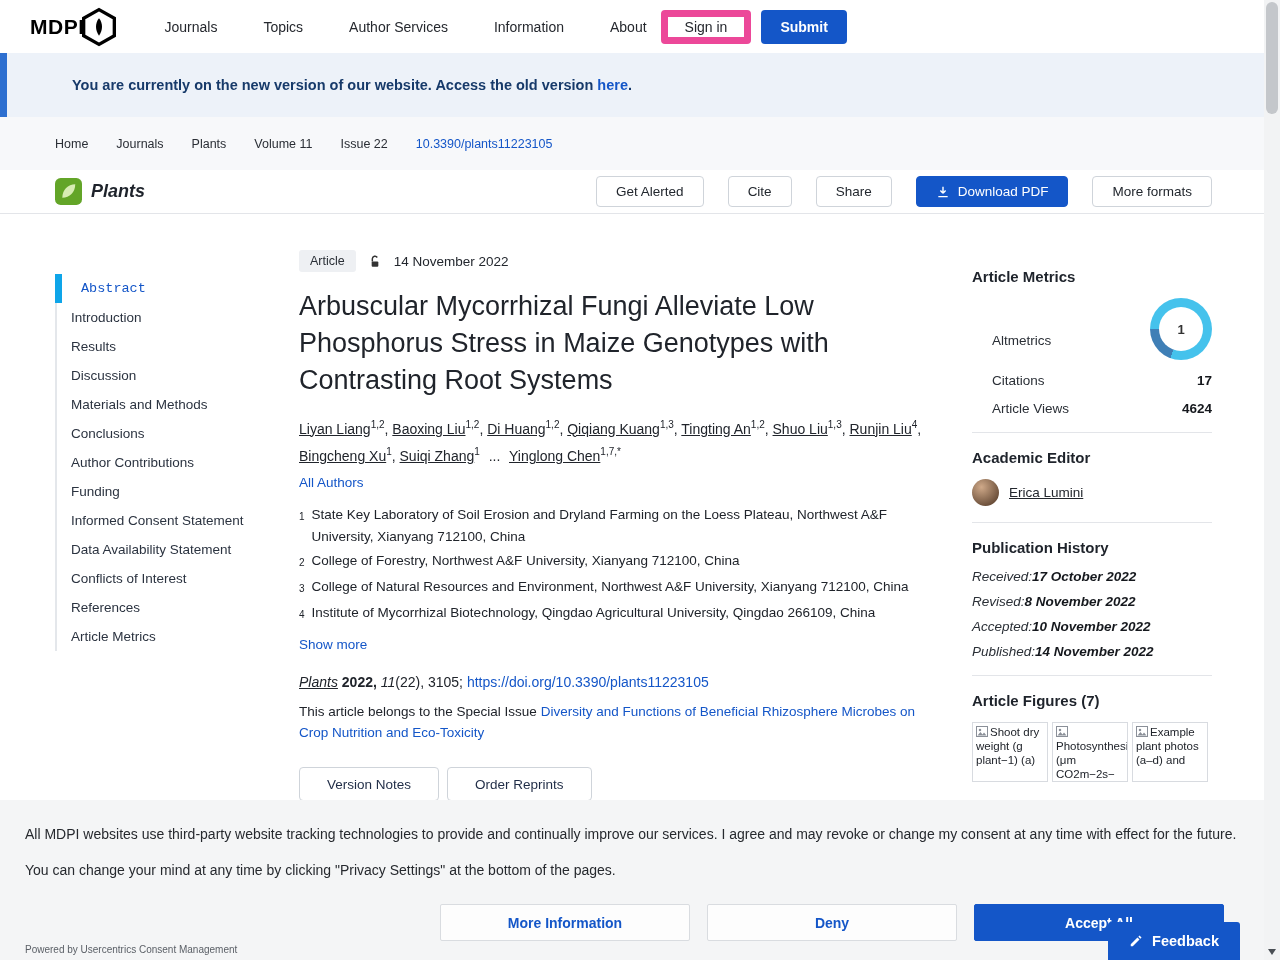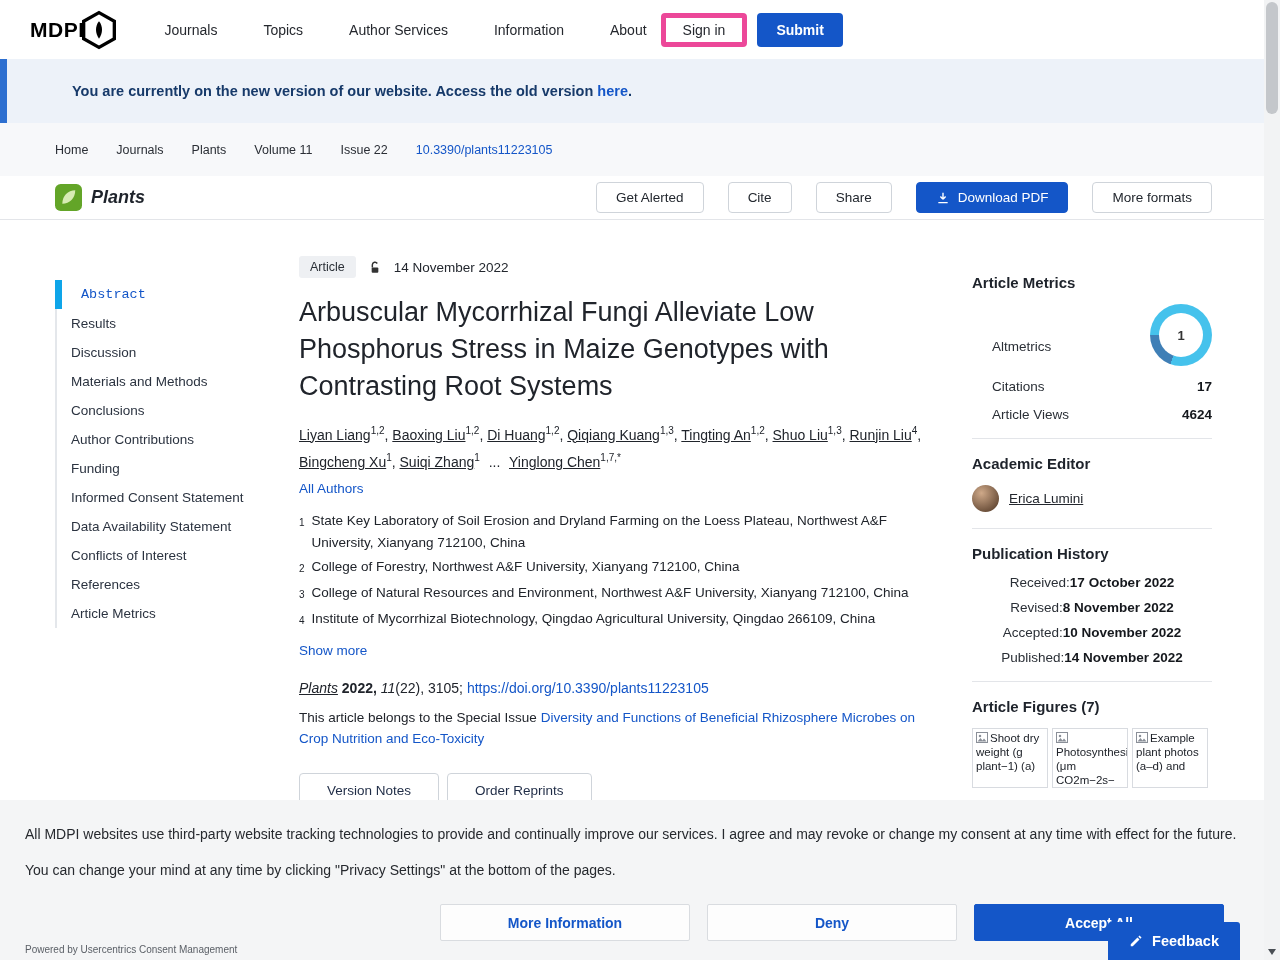--- a/index.html
+++ b/index.html
@@ -5,30 +5,30 @@
   * { box-sizing: border-box; margin: 0; padding: 0; }
   html,body { width:1280px; height:960px; }
   body {
     font-family: "Liberation Sans", sans-serif;
     background:#fff; color:#20242b; position:relative; overflow:hidden;
   }
   button { font-family: inherit; cursor:pointer; }
   a { cursor:pointer; }
 
   
-  .topbar { height:59px; display:flex; align-items:center; padding:0 26px 0 30px; background:#fff; }
+  .topbar { height:53px; display:flex; align-items:center; padding:0 26px 0 30px; background:#fff; }
   .logo { display:flex; align-items:center; }
   .logo-text { font-weight:800; font-size:21px; letter-spacing:.5px; color:#000; }
   .logo svg { margin-left:-6px; }
   .topnav { display:flex; gap:46px; margin-left:46px; font-size:14px; color:#25282e; }
   .topnav span { cursor:pointer; }
   .search { margin-left:auto; width:302px; height:34px; background:#edf0f4; border-radius:4px; display:flex; align-items:center; overflow:hidden; }
   .search input { flex:1; border:0; background:transparent; padding:0 12px; font-size:13.5px; color:#333; outline:none; font-family:inherit; }
   .search-btn { width:36px; height:100%; background:#dde6f4; display:flex; align-items:center; justify-content:center; border:0; }
-  .signin { margin-left:14px; height:34px; padding:0 17px; background:#fff; border:5px solid #ec4899; border-radius:4px; font-size:14px; color:#25282e; }
+  .signin { margin-left:14px; height:34px; padding:0 17px; background:#fff; border:7px solid #ec4899; border-radius:4px; font-size:14px; color:#25282e; }
   .submit { margin-left:10px; height:34px; padding:0 19px; background:#1456c8; border:0; border-radius:4px; font-size:14px; color:#fff; font-weight:600; }
 
   
   .notice { height:64px; background:#edf2f9; display:flex; align-items:center; position:relative; }
   .notice-accent { position:absolute; left:0; top:0; bottom:0; width:7px; background:#2d6fd0; }
   .notice p { margin-left:72px; font-size:14.5px; font-weight:700; color:#173a6a; }
   .notice a { color:#1456c8; }
 
   
   .crumbs { height:53px; background:#f7f8fa; display:flex; align-items:center; gap:28px; padding-left:55px; font-size:12.5px; color:#2a2e35; }
@@ -81,21 +81,21 @@
   .donut { width:62px; height:62px; border-radius:50%;
            background:conic-gradient(from 200deg,#3f7fb6 0deg 70deg,#45c2ec 70deg 360deg);
            display:flex; align-items:center; justify-content:center; }
   .donut-hole { width:44px; height:44px; border-radius:50%; background:#fff; display:flex; align-items:center; justify-content:center; font-size:13px; font-weight:700; color:#333; }
   .m-row { display:flex; justify-content:space-between; font-size:13.5px; color:#2a2f36; padding-left:20px; margin:13px 0; }
   .m-val { font-weight:700; color:#15181d; }
   .divider { border-top:1px solid #e3e5e9; margin:16px 0; }
   .editor { display:flex; align-items:center; gap:10px; }
   .avatar { width:27px; height:27px; border-radius:50%; background:radial-gradient(circle at 35% 30%,#cfa989,#6b4f3a 75%); flex:0 0 auto; }
   .editor a { font-size:13.5px; color:#23272e; text-decoration:underline; }
-  .ph-row { display:flex; justify-content:center; font-size:13.5px; color:#2a2f36; margin:10px 0; }
+  .ph-row { display:flex; justify-content:flex-start; font-size:13.5px; color:#2a2f36; margin:10px 0;font-style:italic; }
   .ph-val { font-weight:700; color:#15181d; }
   .figs { display:flex; gap:4px; }
   .fig { width:76px; height:60px; border:1px solid #d8dbe0; background:#fff; overflow:hidden; font-size:11.5px; line-height:14px; color:#20242b; padding:2px 3px; cursor:pointer; }
   .fig svg { vertical-align:-1px; margin-right:2px; }
 
   
   .cookie { position:absolute; left:0; right:16px; top:800px; bottom:0; background:#f4f5f6; z-index:5; padding:26px 25px 0; }
   .cookie p { font-size:14px; color:#26292e; margin-bottom:20px; }
   .cookie-btns { position:absolute; right:40px; top:104px; display:flex; gap:17px; }
   .cbtn { width:250px; height:37px; display:flex; align-items:center; justify-content:center; font-size:14px; font-weight:700; border-radius:2px; border:1px solid #d9dce0; background:#fdfdfd; color:#1456c8; }
@@ -166,20 +166,21 @@
       </svg>
     <span>Download PDF</span>
   </button>
   <button class="btn">More formats</button>
 </div>
 
 <div class="content">
 
   <aside class="toc">
     <div class="toc-item active">Abstract</div>
+    <div class="toc-item">Introduction</div>
     <div class="toc-item">Results</div>
     <div class="toc-item">Discussion</div>
     <div class="toc-item">Materials and Methods</div>
     <div class="toc-item">Conclusions</div>
     <div class="toc-item">Author Contributions</div>
     <div class="toc-item">Funding</div>
     <div class="toc-item">Informed Consent Statement</div>
     <div class="toc-item">Data Availability Statement</div>
     <div class="toc-item">Conflicts of Interest</div>
     <div class="toc-item">References</div>

